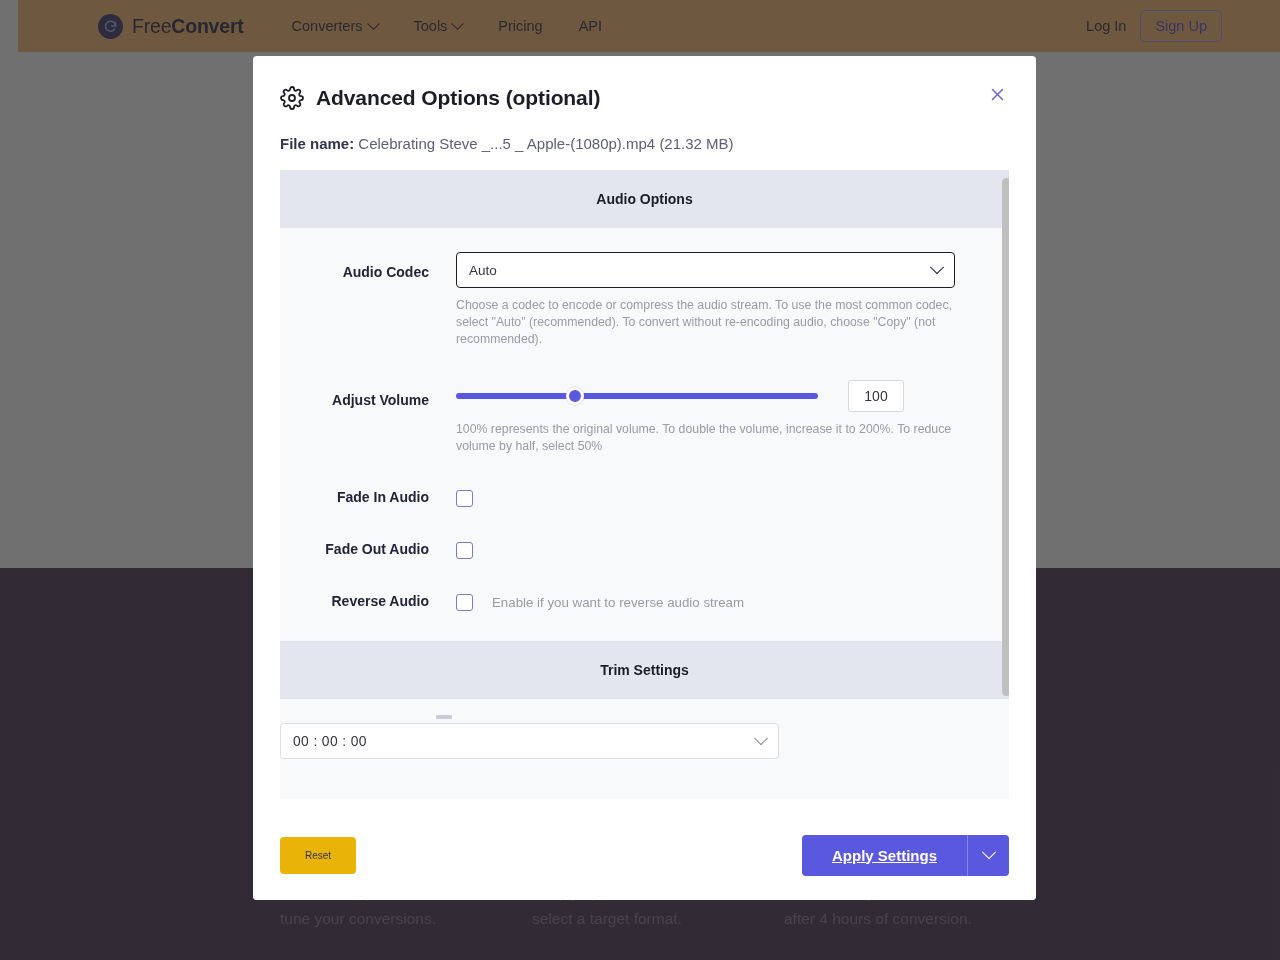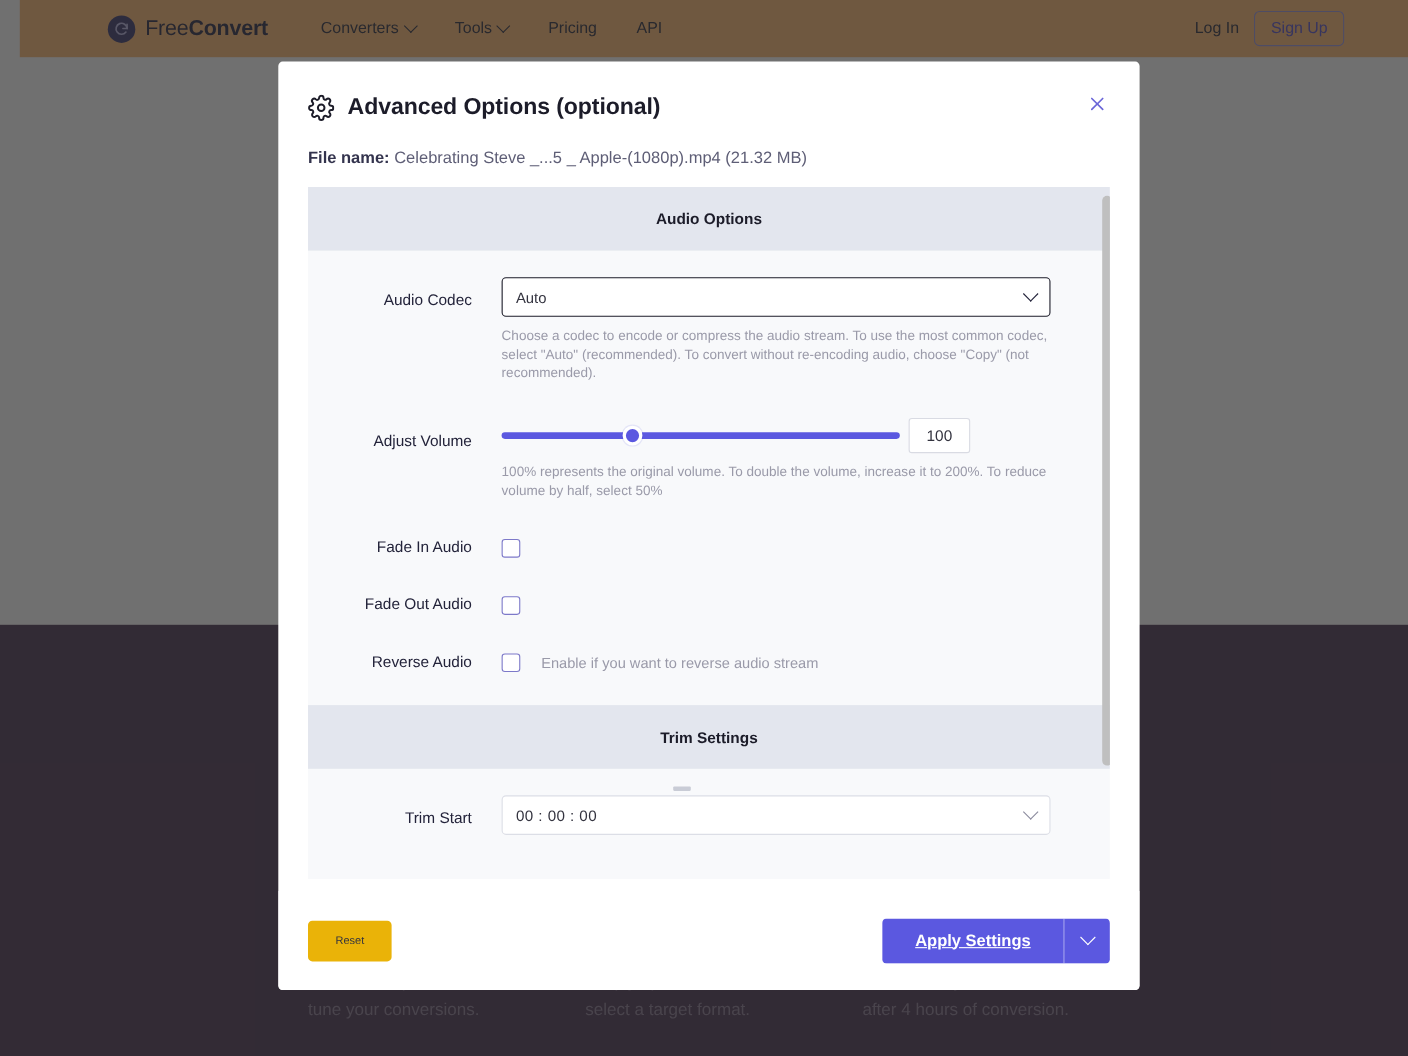--- a/index.html
+++ b/index.html
@@ -210,21 +210,21 @@
   .field-row {
     display: flex;
     align-items: flex-start;
     padding: 0 30px 0 0;
   }
   .field-label {
     width: 176px;
     text-align: right;
     padding-right: 27px;
     font-size: 14px;
-    font-weight: 400;
+    font-weight: 700;
     color: #23233a;
     padding-top: 12px;
     flex: none;
   }
   .field-control { flex: 1 1 auto; }
 
   .select-box {
     width: 499px;
     height: 36px;
     border: 1.6px solid #1c1c29;
@@ -242,21 +242,21 @@
     width: 499px;
     margin-top: 9px;
     font-size: 12.3px;
     line-height: 17px;
     color: #9a9aa9;
   }
 
   .slider-row {
     display: flex;
     align-items: center;
-    gap: 8px;
+    gap: 30px;
   }
   .slider-wrap {
     position: relative;
     width: 362px;
     height: 22px;
     display: flex;
     align-items: center;
     cursor: pointer;
   }
   .slider-track {
@@ -544,21 +544,20 @@
                 <span class="cb-hint">Enable if you want to reverse audio stream</span>
               </div>
             </div>
           </div>
 
         </div>
 
         <div class="section-head">Trim Settings</div>
         <div class="section-body" style="padding-bottom:40px;">
           <div class="field-row">
-            <div class="field-label">Trim Start</div>
             <div class="field-control">
               <div class="time-select">
                 <span class="tick-ghost"></span>
                 <span>00 : 00 : 00</span>
                 <span class="chev chev-gray"></span>
               </div>
             </div>
           </div>
         </div>
 

